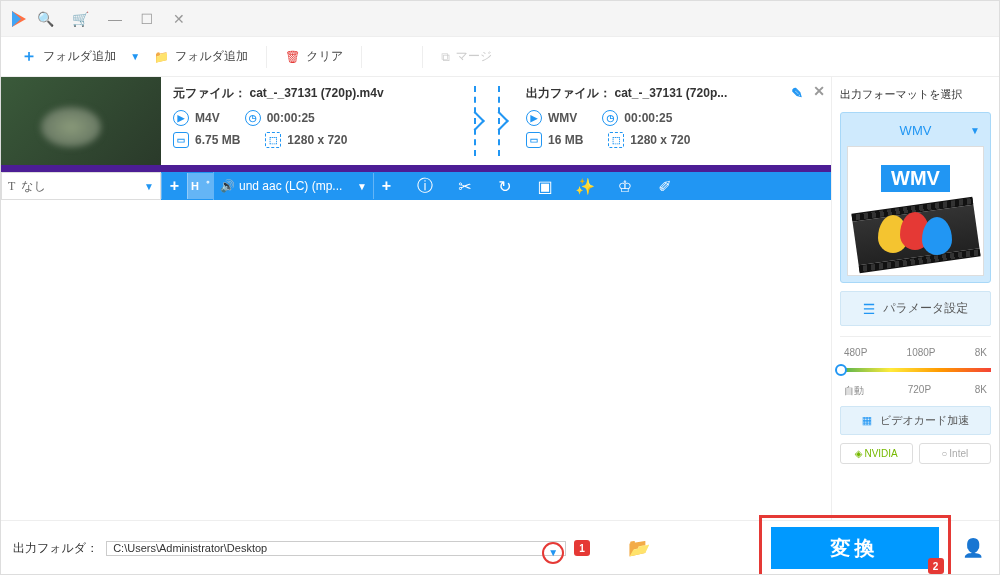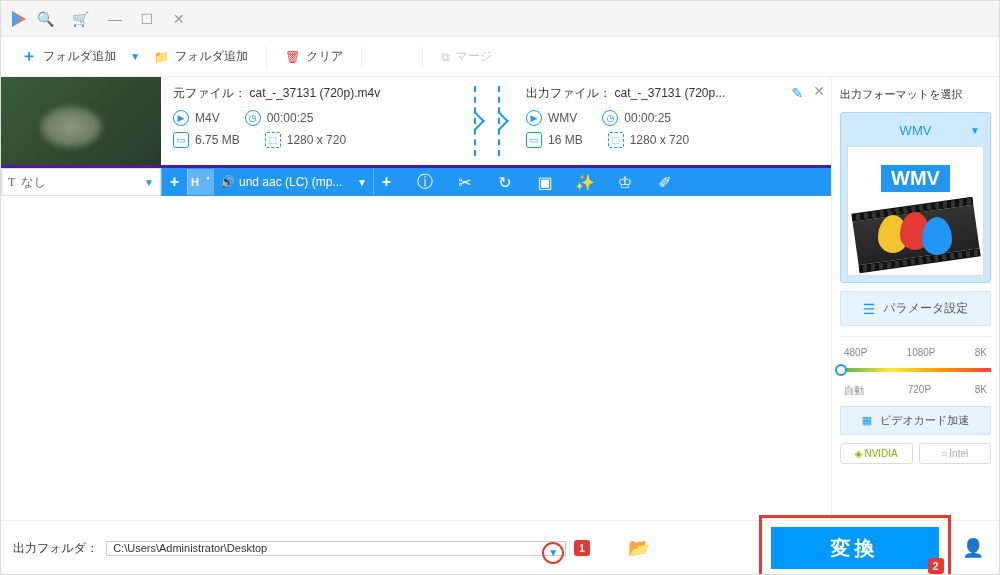--- a/index.html
+++ b/index.html
@@ -22,21 +22,21 @@
 .divider-v { width: 1px; height: 22px; background: #eee; margin: 0 4px; }
 .tbtn.disabled { color: #ccc; }
 .tbtn.disabled svg, .tbtn.disabled .merge-i { color: #ccc; }
 
 
 .main { display: flex; height: 443px; }
 .left { flex: 1; display: flex; flex-direction: column; }
 .right { width: 168px; border-left: 1px solid #eee; padding: 8px; display: flex; flex-direction: column; gap: 8px; }
 
 
-.file-row { display: flex; border-bottom: 3px solid #4c1d95; position: relative; }
+.file-row { display: flex; border-bottom: 7px solid #4c1d95; position: relative; font-weight: bold; }
 .thumb { width: 160px; height: 88px; background: linear-gradient(135deg,#3a5a3a,#2a3a2a); position: relative; overflow: hidden; }
 .thumb::before, .thumb::after { content:''; position:absolute; background:#4a6a4a; border-radius:50%; }
 .thumb::before { width:60px; height:40px; top:30px; left:40px; background: radial-gradient(#8a9a7a,#5a6a5a); filter: blur(3px);}
 .file-info { flex: 1; display: flex; padding: 8px 12px; gap: 8px; position: relative; }
 .file-col { flex: 1; display: flex; flex-direction: column; gap: 6px; font-size: 12px; color: #555; }
 .file-col.src { position: relative; }
 .file-col.out { position: relative; padding-left: 18px;}
 .file-header { font-size: 12px; color: #333; margin-bottom: 2px; white-space: nowrap; overflow: hidden; text-overflow: ellipsis; }
 .stat { display: flex; align-items: center; gap: 6px; }
 .stat .ic { width: 16px; height: 16px; border: 1.5px solid #2196f3; border-radius: 3px; display: flex; align-items: center; justify-content: center; color: #2196f3; font-size: 9px; }

